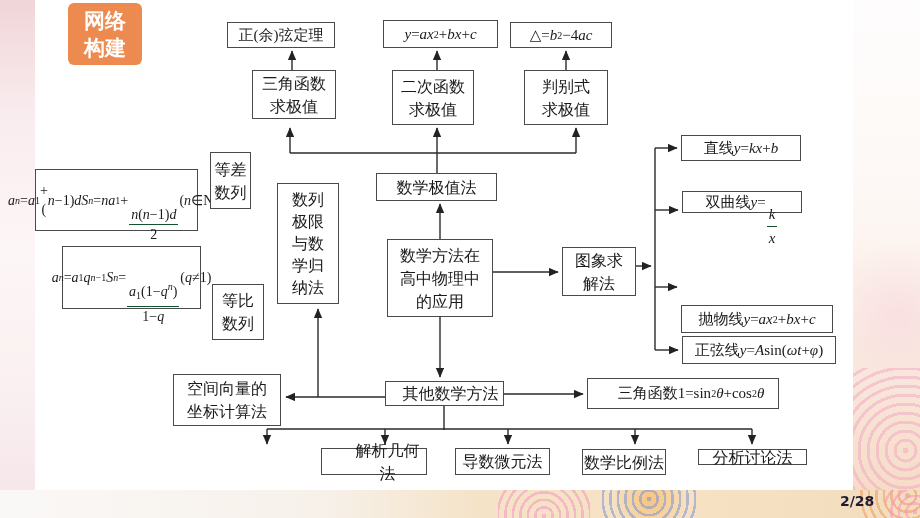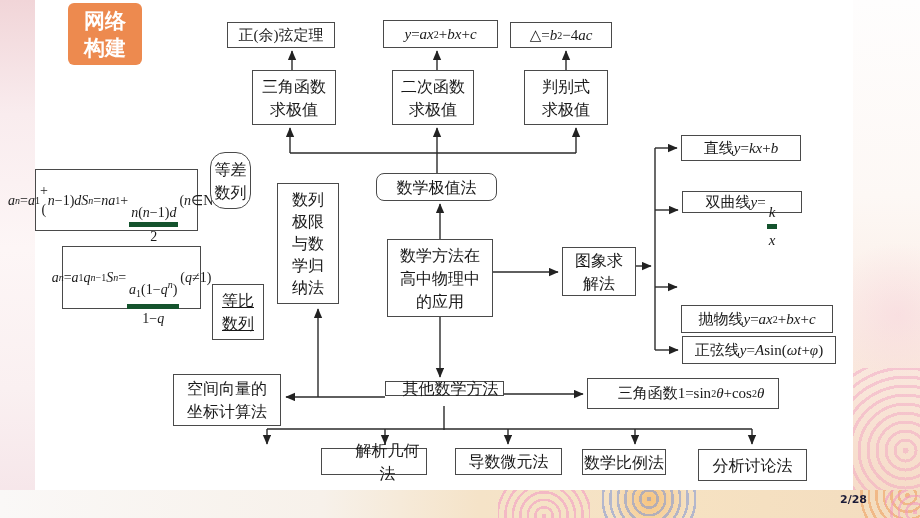--- a/index.html
+++ b/index.html
@@ -27,26 +27,26 @@
   
   .connectors{position:absolute;left:0;top:0;z-index:1;}
   .connectors line{stroke:#2a2a2a;stroke-width:1.4;}
   
   .node{position:absolute;z-index:2;background:#ffffff;border:1.6px solid #4a4a4a;
     box-sizing:border-box;display:flex;align-items:center;justify-content:center;
     text-align:center;font-size:16px;line-height:23px;}
   .node.fm{font-size:14px;line-height:19px;}
   .node.sm{font-size:15px;}
   .frac{display:inline-block;text-align:center;vertical-align:middle;margin:0 1px;}
-  .frac .num{display:block;border-bottom:5px solid #14532d;padding:0 2px;margin-top:48px;}
+  .frac .num{display:block;border-bottom:1px solid #14532d;padding:0 2px;margin-top:48px;}
   .frac .den{display:block;padding:0 2px;}
   sub,sup{font-size:10px;}
   
   .pageno{position:absolute;left:840px;top:493px;z-index:4;
-    font-family:"DejaVu Sans",sans-serif;font-size:11px;font-weight:bold;color:#1c1c38;}
+    font-family:"DejaVu Sans",sans-serif;font-size:14px;font-weight:bold;color:#1c1c38;}
 </style>
 </head>
 <body>
 
 <div class="page">
 
   <div class="deco-left"></div>
   <div class="panel"></div>
   <div class="deco-right">
     <div class="blob" style="left:-15px;top:230px;width:120px;height:170px;background:radial-gradient(circle,rgba(246,205,218,.45),rgba(0,0,0,0) 70%);"></div>
@@ -93,51 +93,51 @@
     <line x1="385" y1="429" x2="385" y2="444" marker-end="url(#arw)"></line>
     <line x1="508" y1="429" x2="508" y2="444" marker-end="url(#arw)"></line>
     <line x1="635" y1="429" x2="635" y2="444" marker-end="url(#arw)"></line>
     <line x1="752" y1="429" x2="752" y2="444" marker-end="url(#arw)"></line>
   </svg>
 
   <div class="node sm" style="left:227px;top:22px;width:108px;height:26px;">正(余)弦定理</div>
   <div class="node sm" style="left:383px;top:20px;width:115px;height:28px;"><i>y</i>=<i>ax</i><sup>2</sup>+<i>bx</i>+<i>c</i></div>
   <div class="node sm" style="left:510px;top:22px;width:102px;height:26px;">△=<i>b</i><sup>2</sup>−4<i>ac</i></div>
 
-  <div class="node" style="left:252px;top:70px;width:84px;height:55px;">三角函数<br>求极值</div>
+  <div class="node" style="left:252px;top:70px;width:84px;height:49px;">三角函数<br>求极值</div>
   <div class="node" style="left:392px;top:70px;width:82px;height:55px;">二次函数<br>求极值</div>
   <div class="node" style="left:524px;top:70px;width:84px;height:55px;">判别式<br>求极值</div>
 
-  <div class="node" style="left:376px;top:173px;width:121px;height:28px;border-radius:8px;">数学极值法</div>
+  <div class="node" style="left:376px;top:173px;width:121px;height:28px;">数学极值法</div>
   <div class="node" style="left:387px;top:239px;width:106px;height:78px;">数学方法在<br>高中物理中<br>的应用</div>
   <div class="node" style="left:562px;top:247px;width:74px;height:49px;">图象求<br>解法</div>
 
   <div class="node fm" style="left:35px;top:169px;width:163px;height:62px;"><i>a</i><sub><i>n</i></sub>=<i>a</i><sub>1</sub>+(<i>n</i>−1)<i>d</i><br><i>S</i><sub><i>n</i></sub>=<i>na</i><sub>1</sub>+<span class="frac">
         <span class="num"><i>n</i>(<i>n</i>−1)<i>d</i></span>
         <span class="den">2</span>
       </span>(<i>n</i>∈N*)</div>
-  <div class="node" style="left:210px;top:152px;width:41px;height:57px;border-radius:15px;">等差<br>数列</div>
+  <div class="node" style="left:210px;top:152px;width:41px;height:57px;">等差<br>数列</div>
   <div class="node fm" style="left:62px;top:246px;width:139px;height:63px;"><i>a</i><sub><i>n</i></sub>=<i>a</i><sub>1</sub><i>q</i><sup><i>n</i>−1</sup><br><i>S</i><sub><i>n</i></sub>=<span class="frac">
         <span class="num"><i>a</i><sub>1</sub>(1−<i>q</i><sup><i>n</i></sup>)</span>
         <span class="den">1−<i>q</i></span>
       </span>(<i>q</i>≠1)</div>
-  <div class="node" style="left:212px;top:284px;width:52px;height:56px;text-decoration:underline;">等比<br>数列</div>
+  <div class="node" style="left:212px;top:284px;width:52px;height:56px;">等比<br>数列</div>
   <div class="node" style="left:277px;top:183px;width:62px;height:121px;line-height:22px;">数列<br>极限<br>与数<br>学归<br>纳法</div>
 
   <div class="node sm" style="left:681px;top:135px;width:120px;height:26px;">直线<i>y</i>=<i>kx</i>+<i>b</i></div>
   <div class="node sm" style="left:682px;top:191px;width:120px;height:22px;">双曲线 <i>y</i>=<span class="frac">
         <span class="num"><i>k</i></span>
         <span class="den"><i>x</i></span>
       </span></div>
   <div class="node sm" style="left:681px;top:273px;width:152px;height:28px;margin-top:32px;">抛物线<i>y</i>=<i>ax</i><sup>2</sup>+<i>bx</i>+<i>c</i></div>
   <div class="node sm" style="left:682px;top:336px;width:154px;height:28px;">正弦线<i>y</i>=<i>A</i>sin(<i>ωt</i>+<i>φ</i>)</div>
 
-  <div class="node" style="left:385px;top:381px;width:119px;height:15px;padding-left:12px;">其他数学方法</div>
+  <div class="node" style="left:385px;top:381px;width:119px;height:25px;padding-left:12px;">其他数学方法</div>
   <div class="node" style="left:173px;top:374px;width:108px;height:52px;">空间向量的<br>坐标计算法</div>
   <div class="node sm" style="left:587px;top:378px;width:192px;height:31px;padding-left:16px;">三角函数1=sin<sup>2</sup> <i>θ</i>+cos<sup>2</sup> <i>θ</i></div>
 
   <div class="node" style="left:321px;top:448px;width:106px;height:27px;padding-left:27px;">解析几何法</div>
-  <div class="node" style="left:455px;top:448px;width:107px;height:27px;">导数微元法</div>
+  <div class="node" style="left:455px;top:448px;width:95px;height:27px;">导数微元法</div>
   <div class="node" style="left:582px;top:449px;width:84px;height:26px;">数学比例法</div>
-  <div class="node" style="left:698px;top:449px;width:109px;height:32px;text-align:right;">分析讨论法</div>
+  <div class="node" style="left:698px;top:449px;width:109px;height:16px;text-align:right;">分析讨论法</div>
 
   <div class="pageno">2/28</div>
 </div>
 
 </body></html>

